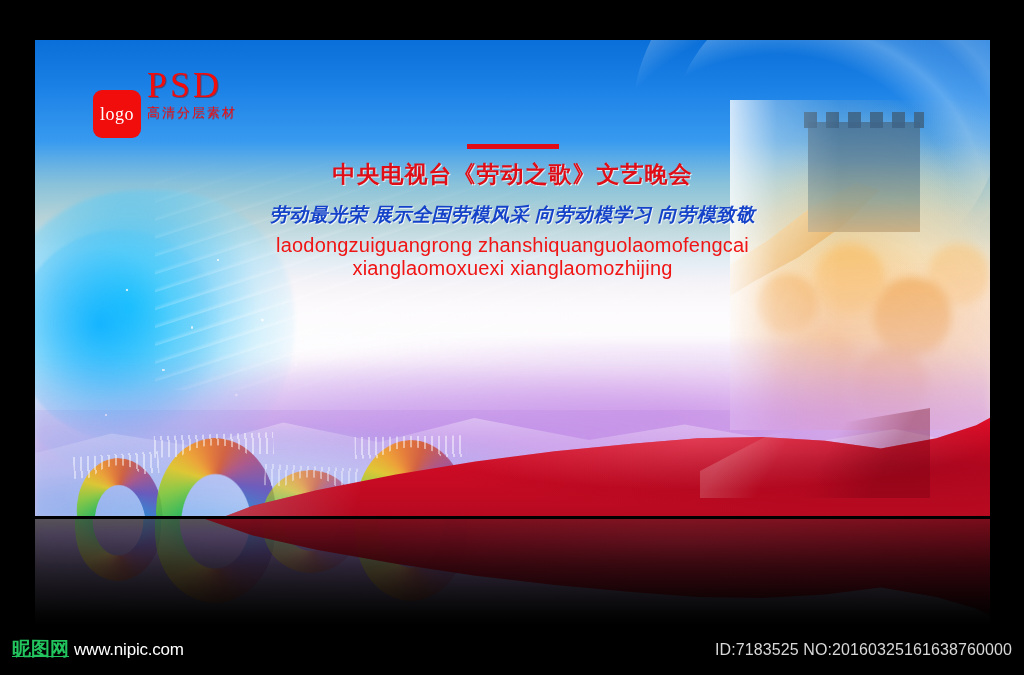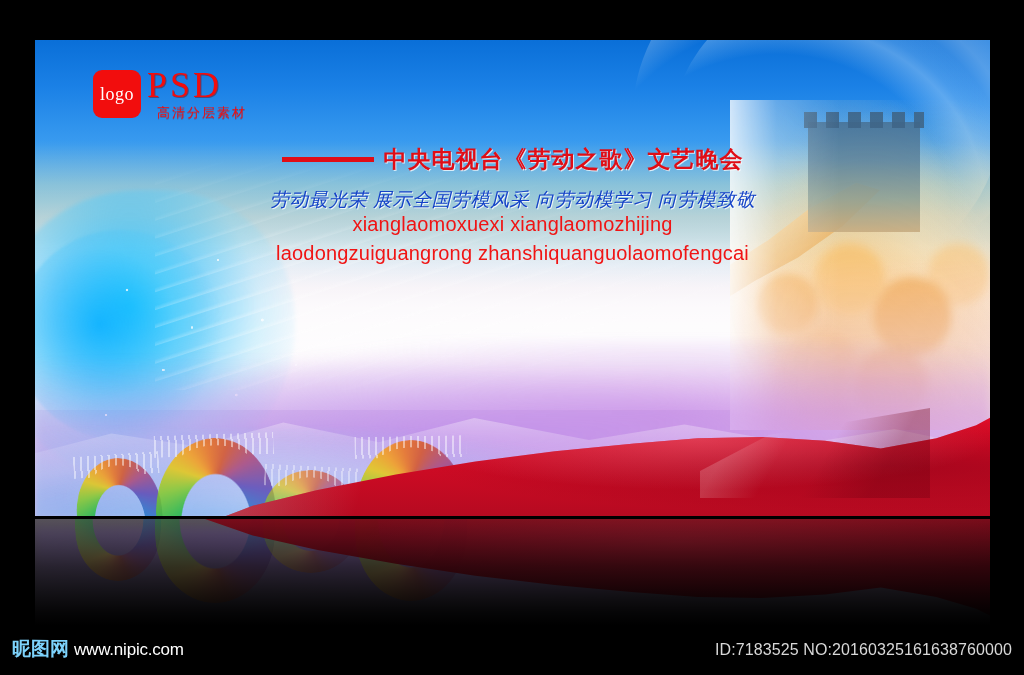--- a/index.html
+++ b/index.html
@@ -253,37 +253,37 @@
     clip-path:polygon(0% 70%, 30% 30%, 100% 0%, 100% 100%, 0% 100%);
   }
 
   
   #logo{ position:absolute; left:58px; top:30px; display:flex; align-items:flex-start; }
   #logo-badge{
     width:48px; height:48px; border-radius:9px;
     background:#f20d0d;
     display:flex; align-items:center; justify-content:center;
     box-shadow:0 0 0 0 rgba(0,0,0,0);
+    margin-top:20px;
   }
   #logo-badge span{
     color:#fff; font-size:18px; letter-spacing:.5px;
     font-family:"Liberation Serif","DejaVu Serif",serif;
   }
   #logo-right{ margin-left:6px; margin-top:-4px; }
   #logo-psd{
     color:#f20d0d; font-size:36px; font-weight:400; letter-spacing:3px;
     line-height:38px;
     font-family:Liberation Serif, serif;
     text-shadow:1px 1px 0 rgba(120,0,0,.45);
   }
   #logo-sub{
     color:#f20d0d; font-size:13px; letter-spacing:2px; line-height:15px;
     margin-top:1px;
     text-shadow:0 1px 0 rgba(120,0,0,.3);
-    margin-left:10px;
   }
 
   
   #textblock{
     position:absolute; left:0; right:0; top:108px;
     text-align:center;
   }
   #main-title{
     font-family:"Liberation Serif","DejaVu Serif",serif;
     font-size:86px;
@@ -301,33 +301,33 @@
     color:transparent;
     -webkit-text-stroke:0;
     filter:drop-shadow(2px 2px 0 #fff) drop-shadow(-2px 2px 0 #fff)
            drop-shadow(2px -2px 0 #fff) drop-shadow(-2px -2px 0 #fff)
            drop-shadow(4px 5px 4px rgba(30,10,60,.38));
     display:inline-block;
     padding:0 8px;
   }
   #subtitle-row{
     margin-top:-4px;
-    display:flex; align-items:center; justify-content:center; gap:10px;
+    display:flex; align-items:center; justify-content:center; gap:10px;flex-direction:column;
   }
   #subtitle-rule{
     display:inline-block; width:92px; height:5px; background:#e00d16;
   }
   #subtitle{
     color:#e00d16; font-size:23px; font-weight:700; letter-spacing:1px;
     text-shadow:1px 1px 0 rgba(255,255,255,.75);
     white-space:nowrap;
   }
   #slogan{
     margin-top:12px;
-    color:#1442c8; font-size:19px; font-weight:400; font-style:italic;
+    color:#1442c8; font-size:19px; font-weight:700; font-style:italic;
     letter-spacing:.5px;
     text-shadow:1px 1px 0 rgba(255,255,255,.8);
     white-space:nowrap;
   }
   .pinyin{
     color:#f01414; font-size:20px; line-height:23px; letter-spacing:.2px;
     white-space:nowrap;
   }
   #pinyin1{ margin-top:6px; }
 
@@ -403,22 +403,23 @@
   
   #footer{
     position:absolute; left:0; right:0; bottom:0; height:50px;
     background:#000;
   }
   #nipic{
     position:absolute; left:12px; bottom:13px;
     display:flex; align-items:baseline; gap:5px;
   }
   #nipic-cn{
-    color:#7dd3fc; font-size:19px; font-weight:700; letter-spacing:0px;
+    color:#22c55e; font-size:19px; font-weight:700; letter-spacing:0px;
     font-family:"Liberation Serif","DejaVu Serif",serif;
+    text-decoration:underline;
   }
   #nipic-url{
     color:#fff; font-size:17px; font-weight:400; letter-spacing:-.2px;
   }
   #meta{
     position:absolute; right:12px; bottom:16px;
     color:#d8d8d8; font-size:16px; letter-spacing:.1px;
   }
 </style>
 </head>
@@ -483,22 +484,22 @@
         <div id="logo-sub">高清分层素材</div>
       </div>
     </div>
 
     <div id="textblock">
       <div id="subtitle-row">
         <span id="subtitle-rule"></span>
         <span id="subtitle">中央电视台《劳动之歌》文艺晚会</span>
       </div>
       <div id="slogan">劳动最光荣 展示全国劳模风采 向劳动模学习 向劳模致敬</div>
+      <div class="pinyin" id="pinyin1">laodongzuiguangrong   zhanshiquanguolaomofengcai</div>
       <div class="pinyin" id="pinyin2">xianglaomoxuexi  xianglaomozhijing</div>
-      <div class="pinyin" id="pinyin1">laodongzuiguangrong   zhanshiquanguolaomofengcai</div>
     </div>
 
   </div>
 
   <div id="reflect-sep"></div>
 
   <div id="reflection">
     <div class="mirror"></div>
     <div class="r-mist"></div>
     <div class="r-dragons">

